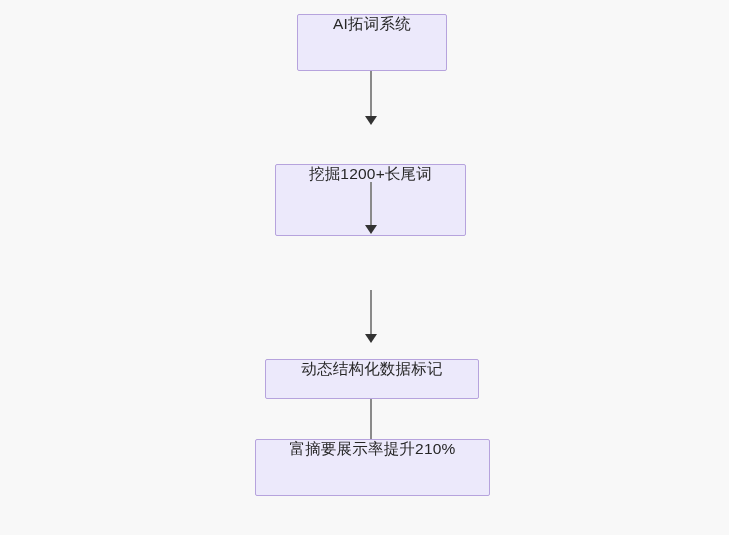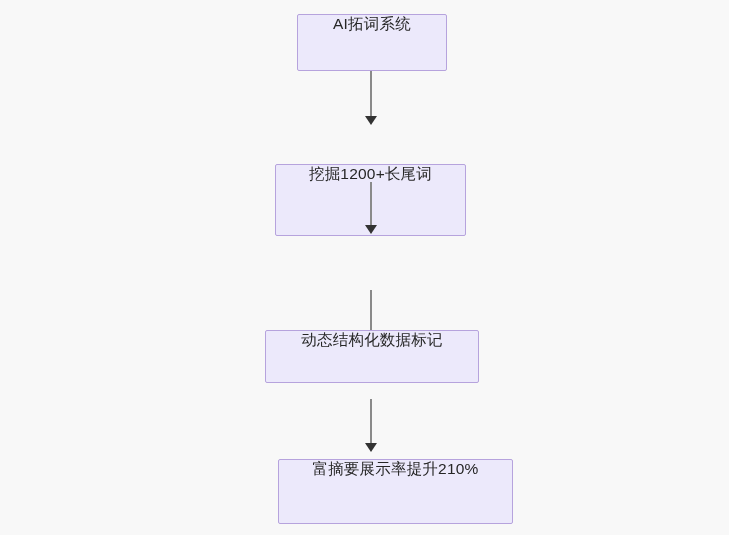--- a/index.html
+++ b/index.html
@@ -79,26 +79,26 @@
     <div class="edge-line"></div>
     <div class="edge-arrow"></div>
   </div>
 
 
   <div class="edge" style="left:362px; top:290px; height:53px;">
     <div class="edge-line"></div>
     <div class="edge-arrow"></div>
   </div>
 
-  <div class="node" style="left:265px; top:330px; width:214px; height:53px;">
+  <div class="node" style="left:265px; top:359px; width:214px; height:40px;">
     <span class="node-label">动态结构化数据标记</span>
   </div>
 
   <div class="edge" style="left:362px; top:399px; height:53px;">
     <div class="edge-line"></div>
     <div class="edge-arrow"></div>
   </div>
 
-  <div class="node" style="left:255px; top:459px; width:235px; height:65px;margin-left:23px;">
+  <div class="node" style="left:255px; top:439px; width:235px; height:57px;">
     <span class="node-label">富摘要展示率提升210%</span>
   </div>
 
 </div>
 
 </body></html>

